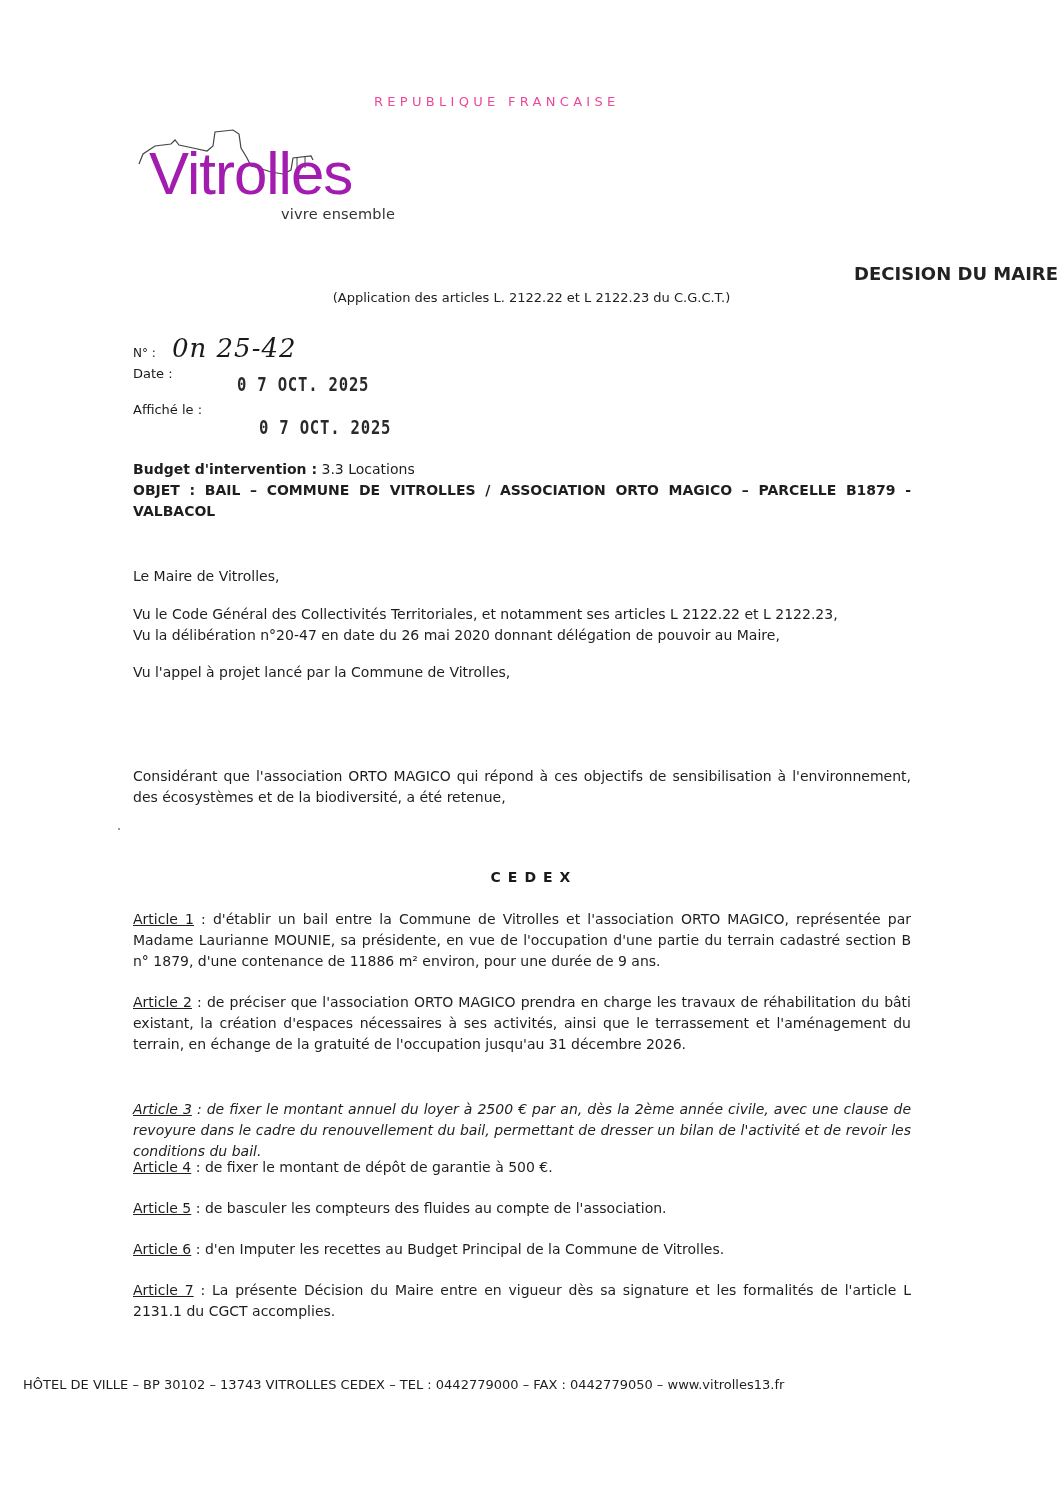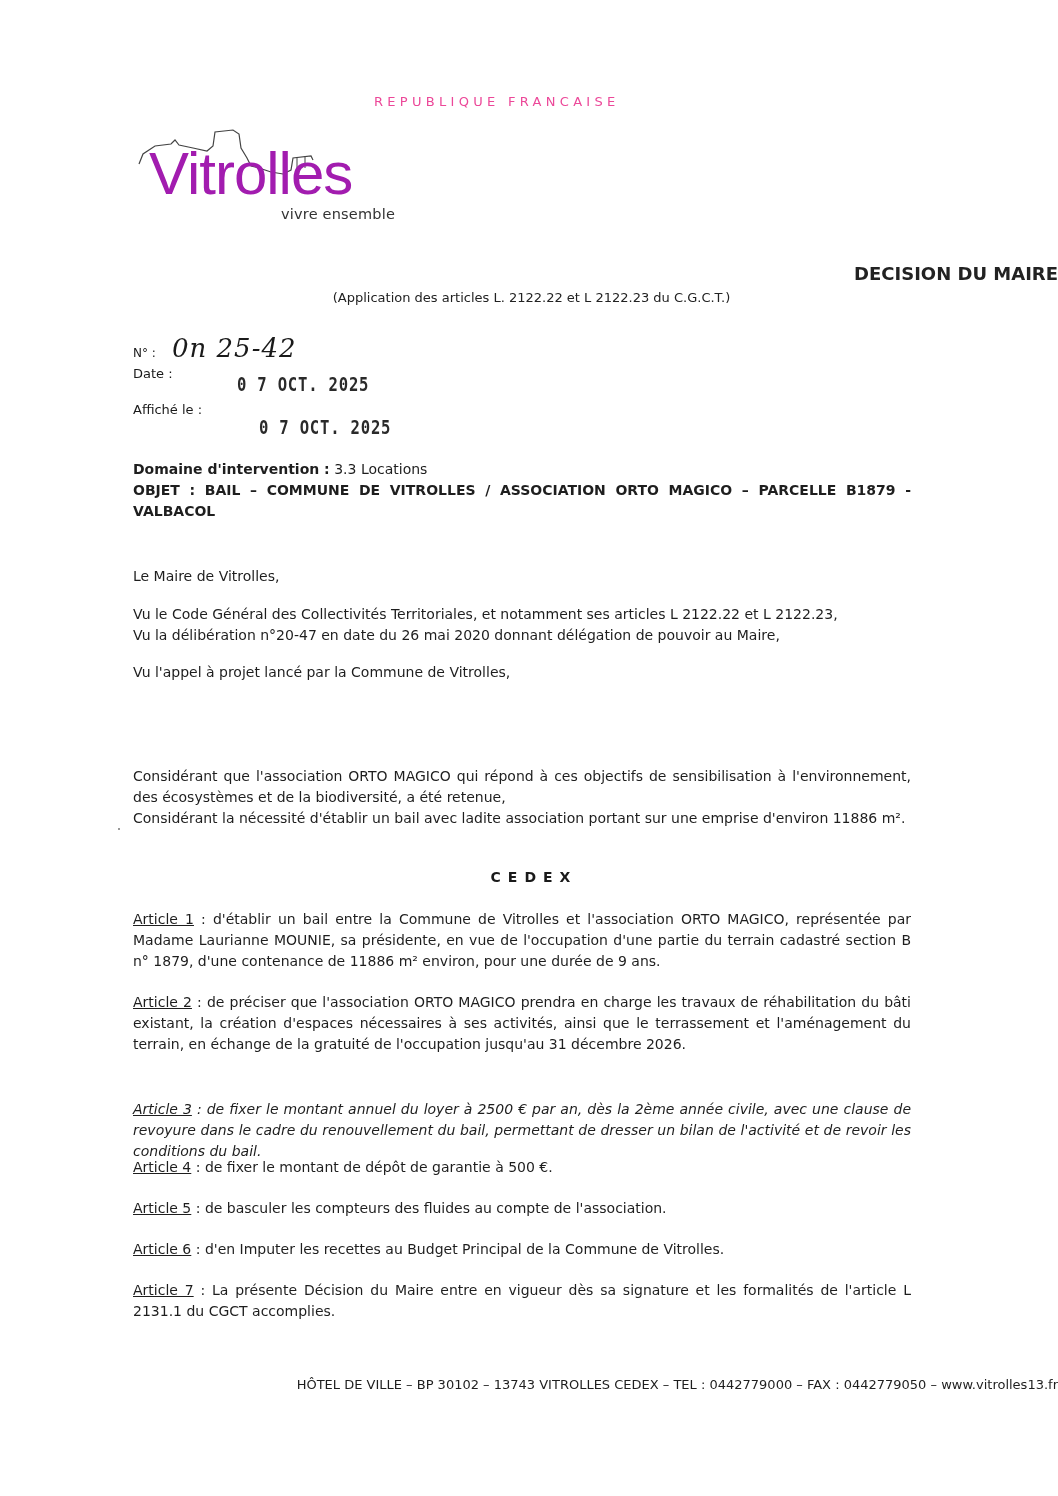--- a/index.html
+++ b/index.html
@@ -70,21 +70,21 @@
   .art-label { text-decoration: underline; }
   .a1 { top: 909px; }
   .a2 { top: 992px; }
   .a3 { top: 1099px; font-style: italic; }
   .a4 { top: 1157px; }
   .a5 { top: 1198px; }
   .a6 { top: 1239px; }
   .a7 { top: 1280px; }
 
   .footer {
-    left: 0; width: 1058px; text-align: right; top: 1377px;
+    left: 0; width: 1058px; text-align: left; top: 1377px;
     font-size: 13px; color: #1e1e1e; padding-left: 23px; box-sizing: border-box; white-space: nowrap;
   }
   .dot { left: 118px; top: 828px; width: 2px; height: 2px; background: #999; }
 </style>
 </head>
 <body>
 
 <div class="abs republique">REPUBLIQUE FRANCAISE</div>
 
 <div class="abs logo">
@@ -101,39 +101,38 @@
 <div class="abs subtitle">(Application  des articles L. 2122.22 et L 2122.23 du C.G.C.T.)</div>
 
 <div class="abs num-label">N° :</div>
 <div class="abs num-hand">0n 25-42</div>
 <div class="abs date-label">Date :</div>
 <div class="abs stamp date-stamp">0 7 OCT. 2025</div>
 <div class="abs aff-label">Affiché le :</div>
 <div class="abs stamp aff-stamp">0 7 OCT. 2025</div>
 
 <div class="abs text body-block domaine">
-  <span class="bold">Domaine d'intervention :</span>
+  <span class="bold">Budget d'intervention :</span>
   <span>3.3 Locations</span>
 </div>
 <div class="abs text body-block objet just">OBJET : BAIL – COMMUNE DE VITROLLES / ASSOCIATION ORTO MAGICO – PARCELLE B1879 - VALBACOL</div>
 
 <div class="abs text body-block maire">Le Maire de Vitrolles,</div>
 
 <div class="abs text body-block vu1">
   <div>Vu le Code Général des Collectivités Territoriales, et notamment ses articles L 2122.22 et L 2122.23,</div>
   <div>Vu la délibération n°20-47 en date du 26 mai 2020 donnant délégation de pouvoir au Maire,</div>
 </div>
 
 <div class="abs text body-block vu3 just">
   <div>Vu l'appel à projet lancé par la Commune de Vitrolles,</div>
 </div>
 
 <div class="abs text body-block cons just">
   <div>Considérant que l'association ORTO MAGICO qui répond à ces objectifs de sensibilisation à l'environnement, des écosystèmes et de la biodiversité, a été retenue,</div>
-  <div>Considérant la nécessité d'établir un bail avec ladite association portant sur une emprise d'environ 11886 m².</div>
 </div>
 <div class="abs dot"></div>
 
 <div class="abs decide">CEDEX</div>
 
 <div class="abs text body-block just a1">
   <span class="art-label">Article 1</span><span> : d'établir un bail entre la Commune de Vitrolles et l'association ORTO MAGICO, représentée par Madame Laurianne MOUNIE, sa présidente, en vue de l'occupation d'une partie du terrain cadastré section B n° 1879, d'une contenance de 11886 m² environ, pour une durée de 9 ans.</span>
 </div>
 <div class="abs text body-block just a2">
   <span class="art-label">Article 2</span><span> : de préciser que l'association ORTO MAGICO prendra en charge les travaux de réhabilitation du bâti existant, la création d'espaces nécessaires à ses activités, ainsi que le terrassement et l'aménagement du terrain, en échange de la gratuité de l'occupation jusqu'au 31 décembre 2026.</span>

